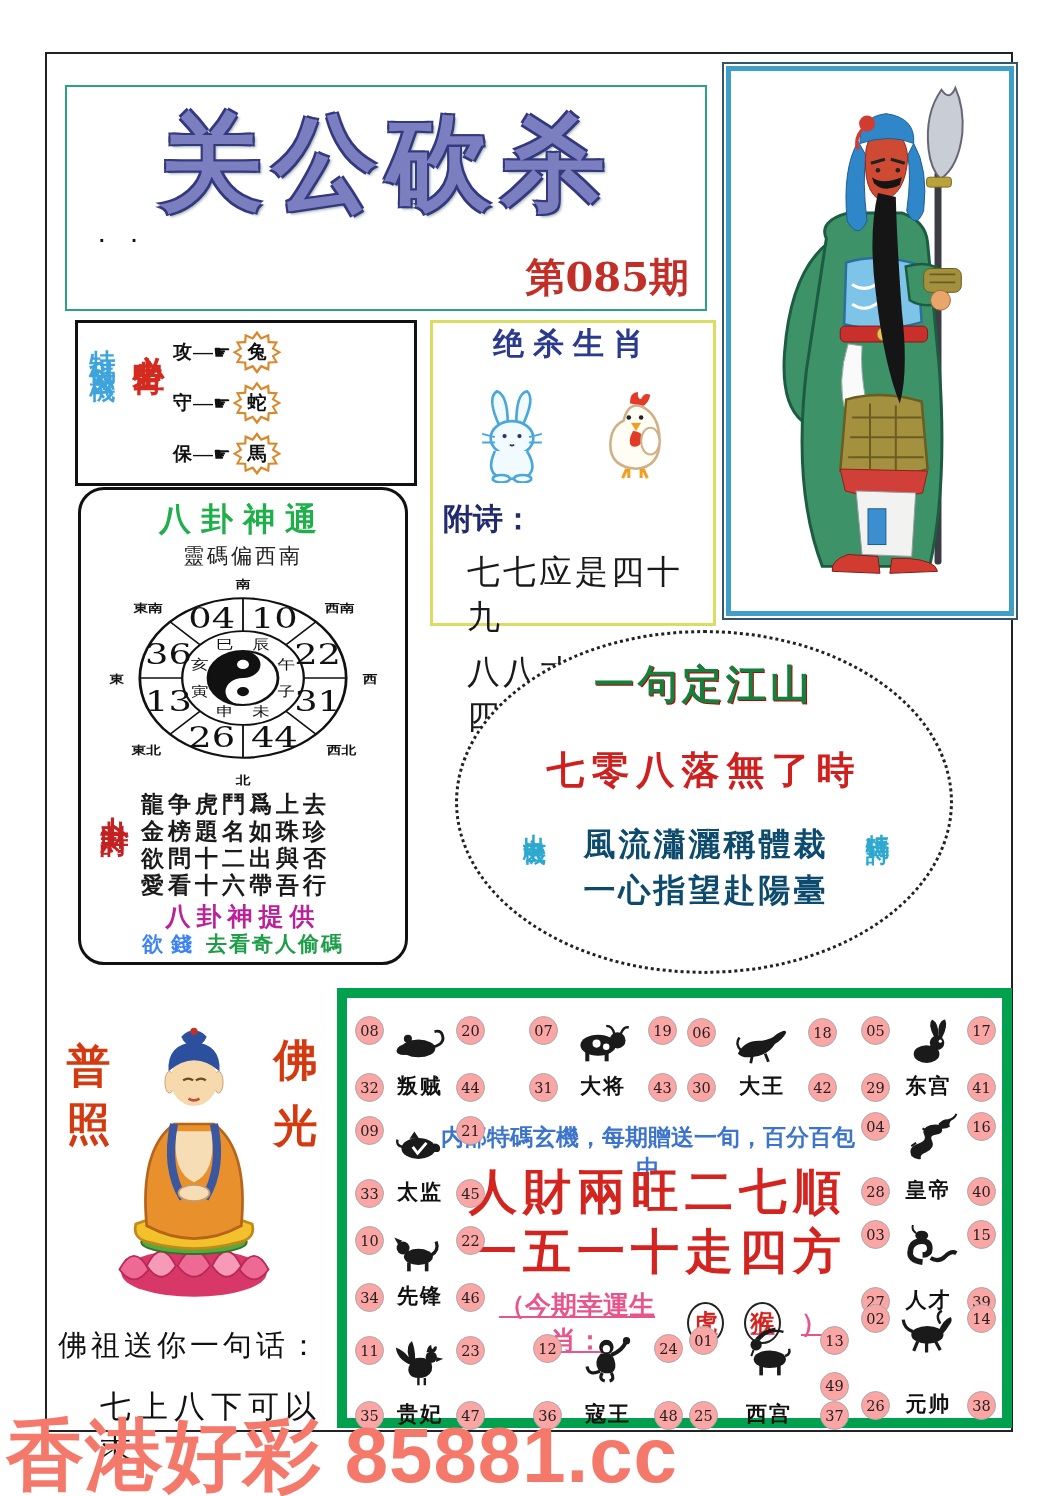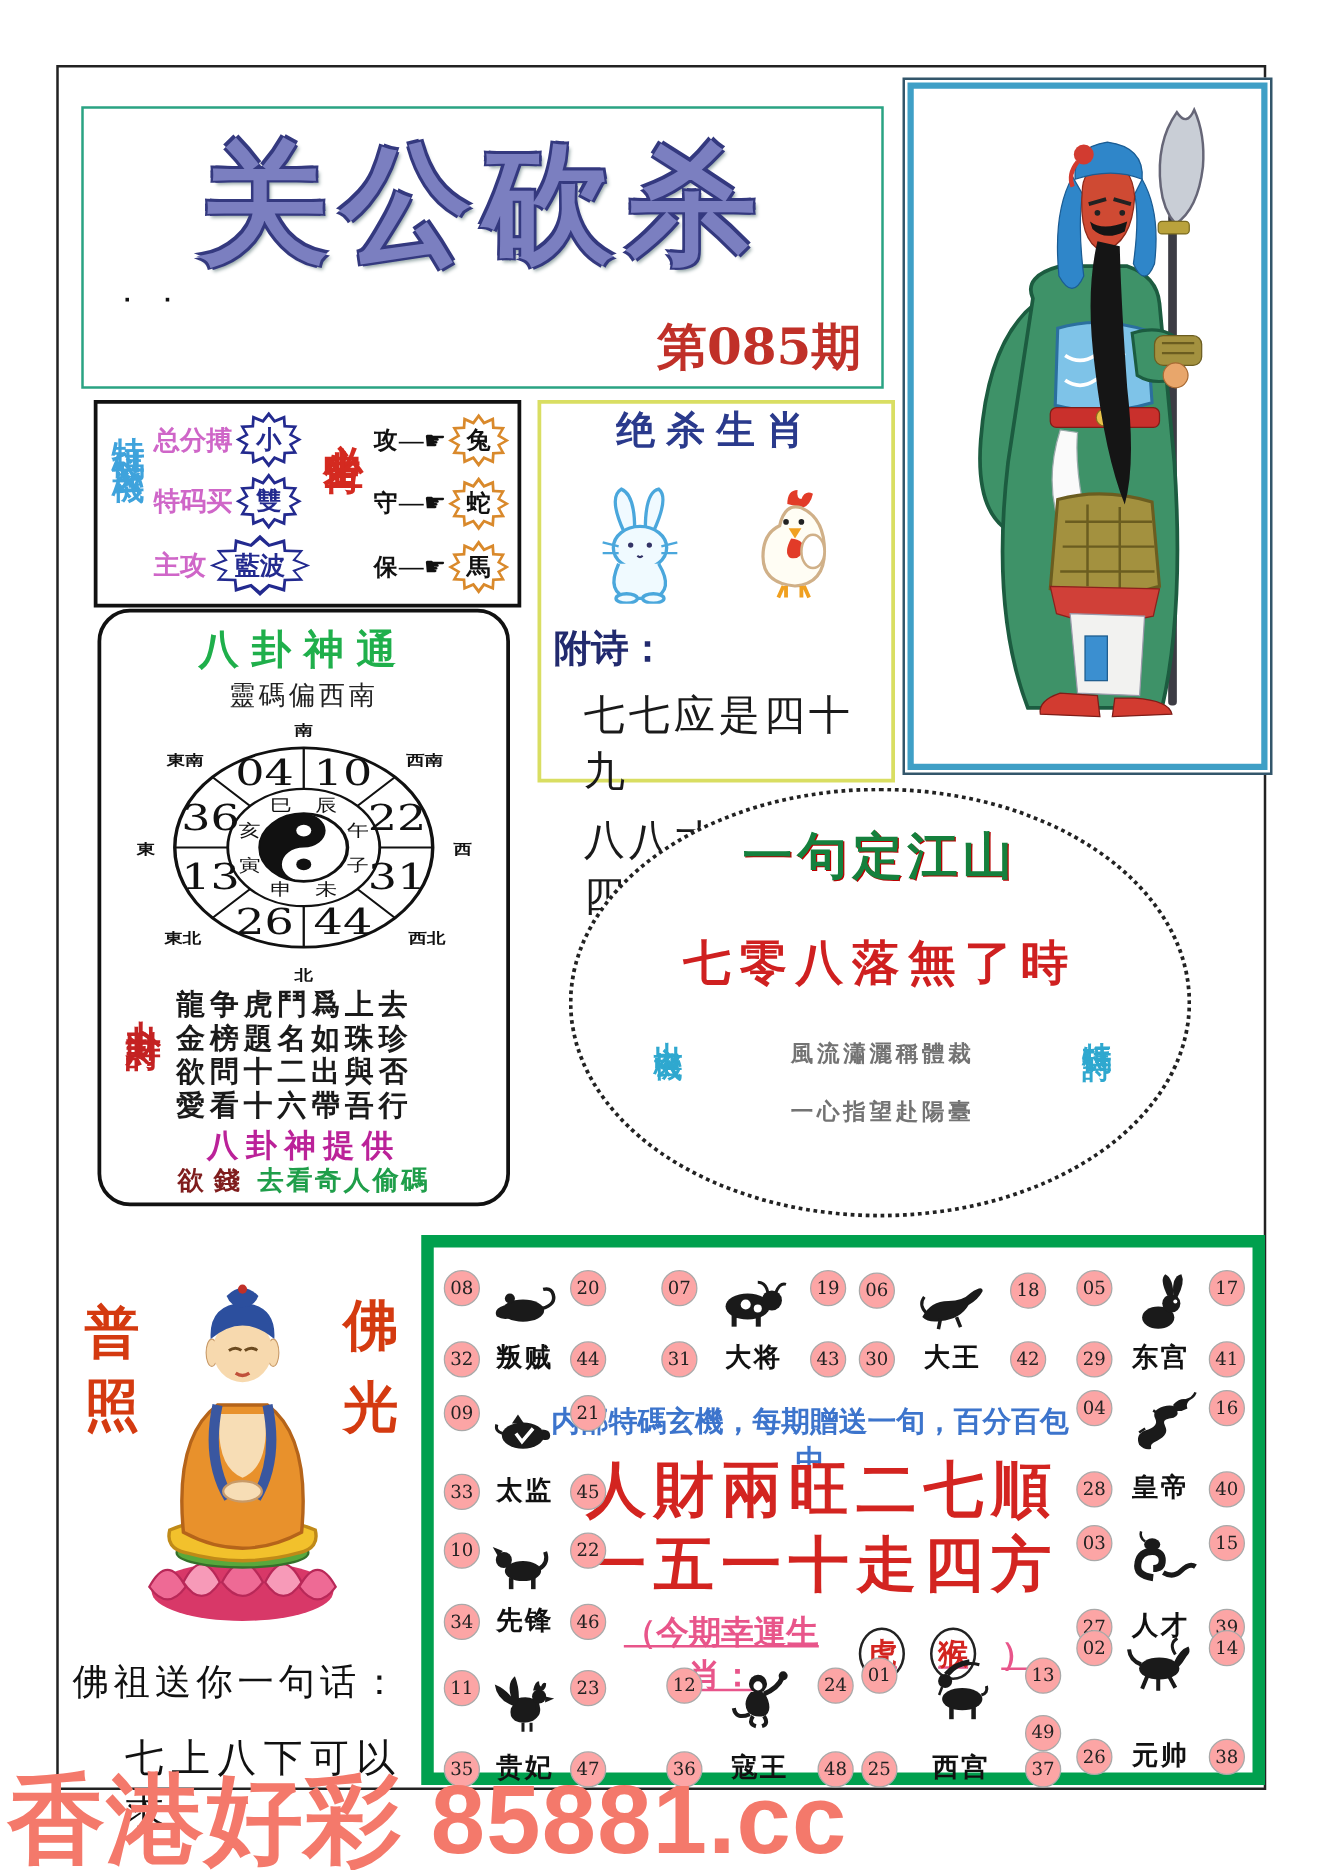--- a/index.html
+++ b/index.html
@@ -48,30 +48,30 @@
   
   .bagua-box{left:78px;top:487px;width:330px;height:478px;border:3px solid #111;border-radius:26px;background:#fff;box-sizing:border-box;}
   .bagua-title{margin-top:8px;text-align:center;font-size:32px;font-weight:800;color:#1faf4b;letter-spacing:10px;}
   .bagua-sub{text-align:center;font-size:21px;color:#222;letter-spacing:3px;margin-top:0px;font-family:"DejaVu Serif",serif;}
   .bagua-svg{left:10px;top:72px;}
   .bagua-poem{left:14px;top:300px;display:flex;gap:8px;align-items:flex-start;}
   .poem-title{font-size:28px;font-weight:900;color:#c42222;letter-spacing:4px;margin-top:4px;}
   .poem-lines div{font-size:23px;font-weight:700;color:#1a1a1a;line-height:27px;letter-spacing:4px;font-family:"DejaVu Serif",serif;}
   .bagua-provider{left:0;top:410px;width:100%;text-align:center;font-size:25px;font-weight:800;color:#bb2299;letter-spacing:6px;font-family:"DejaVu Serif",serif;}
   .bagua-footer{left:0;top:440px;width:100%;text-align:center;font-size:21px;font-weight:800;}
-  .bagua-footer .fb{color:#7f1d1d;letter-spacing:8px;}
+  .bagua-footer .fb{color:#3b82f6;letter-spacing:8px;}
   .bagua-footer .fg{color:#1f9e4a;letter-spacing:2px;}
   
   .ellipse{left:455px;top:630px;width:492px;height:338px;border:3px dotted #222;border-radius:50%;background:#fff;}
   .ell-title{left:0;top:24px;width:100%;text-align:center;font-size:40px;font-weight:700;color:#15803d;letter-spacing:4px;text-shadow:1px 1px 0 #b00;}
   .ell-main{left:0;top:112px;width:100%;text-align:center;font-size:38px;font-weight:800;color:#cf2020;letter-spacing:7px;font-family:"DejaVu Serif",serif;}
   .ell-left{left:62px;top:182px;font-size:23px;font-weight:800;color:#2fa8cf;letter-spacing:4px;}
   .ell-right{right:56px;top:182px;font-size:23px;font-weight:800;color:#2fa8cf;letter-spacing:4px;}
   .ell-lines{left:108px;top:188px;width:280px;text-align:center;}
-  .ell-lines div{font-size:18px;font-weight:800;color:#737373;letter-spacing:3px;line-height:46px;font-family:"DejaVu Serif",serif;}
+  .ell-lines div{font-size:32px;font-weight:800;color:#0c4a6e;letter-spacing:3px;line-height:46px;font-family:"DejaVu Serif",serif;}
   
   .buddha-area{left:52px;top:988px;width:282px;height:440px;}
   .bud-left{left:8px;top:16px;font-size:44px;font-weight:900;color:#d43a10;letter-spacing:64px;}
   .bud-right{right:8px;top:16px;font-size:44px;font-weight:900;color:#d43a10;letter-spacing:64px;}
   .bud-svg{left:42px;top:0px;}
   .bud-line1{left:6px;top:338px;font-size:29px;color:#111;letter-spacing:4px;font-family:"DejaVu Serif",serif;}
   .bud-line2{left:48px;top:398px;font-size:31px;color:#111;letter-spacing:6px;font-family:"DejaVu Serif",serif;}
   
   .zodiac-box{left:337px;top:988px;width:675px;height:440px;border:10px solid #00a04e;background:#fff;box-sizing:border-box;}
   .zcell{position:absolute;}
@@ -216,43 +216,20 @@
   <div class="abs page-frame"></div>
 
   <div class="abs title-box">
     <div class="abs main-title">关公砍杀</div>
     <div class="abs title-dots">· ·</div>
     <div class="abs issue">第085期</div>
   </div>
 
   <div class="abs mystery-box">
     <div class="vert mystery-left-title">特碼玄機</div>
-    <div class="mystery-rows">
-      <div class="mrow">
-        <span class="mlabel">总分搏</span>
-        <span class="burst">
-            <i></i>
-            <span>小</span>
-          </span>
-      </div>
-      <div class="mrow">
-        <span class="mlabel">特码买</span>
-        <span class="burst">
-            <i></i>
-            <span>雙</span>
-          </span>
-      </div>
-      <div class="mrow">
-        <span class="mlabel">主攻</span>
-        <span class="burst wide">
-            <i></i>
-            <span>藍波</span>
-          </span>
-      </div>
-    </div>
     <div class="vert right-title">必中生肖</div>
     <div class="picks">
       <div class="prow">
         <span class="plabel">攻</span>
         <span class="hand">—☛</span>
         <span class="burst orange">
             <i></i>
             <span>兔</span>
           </span>
       </div>

